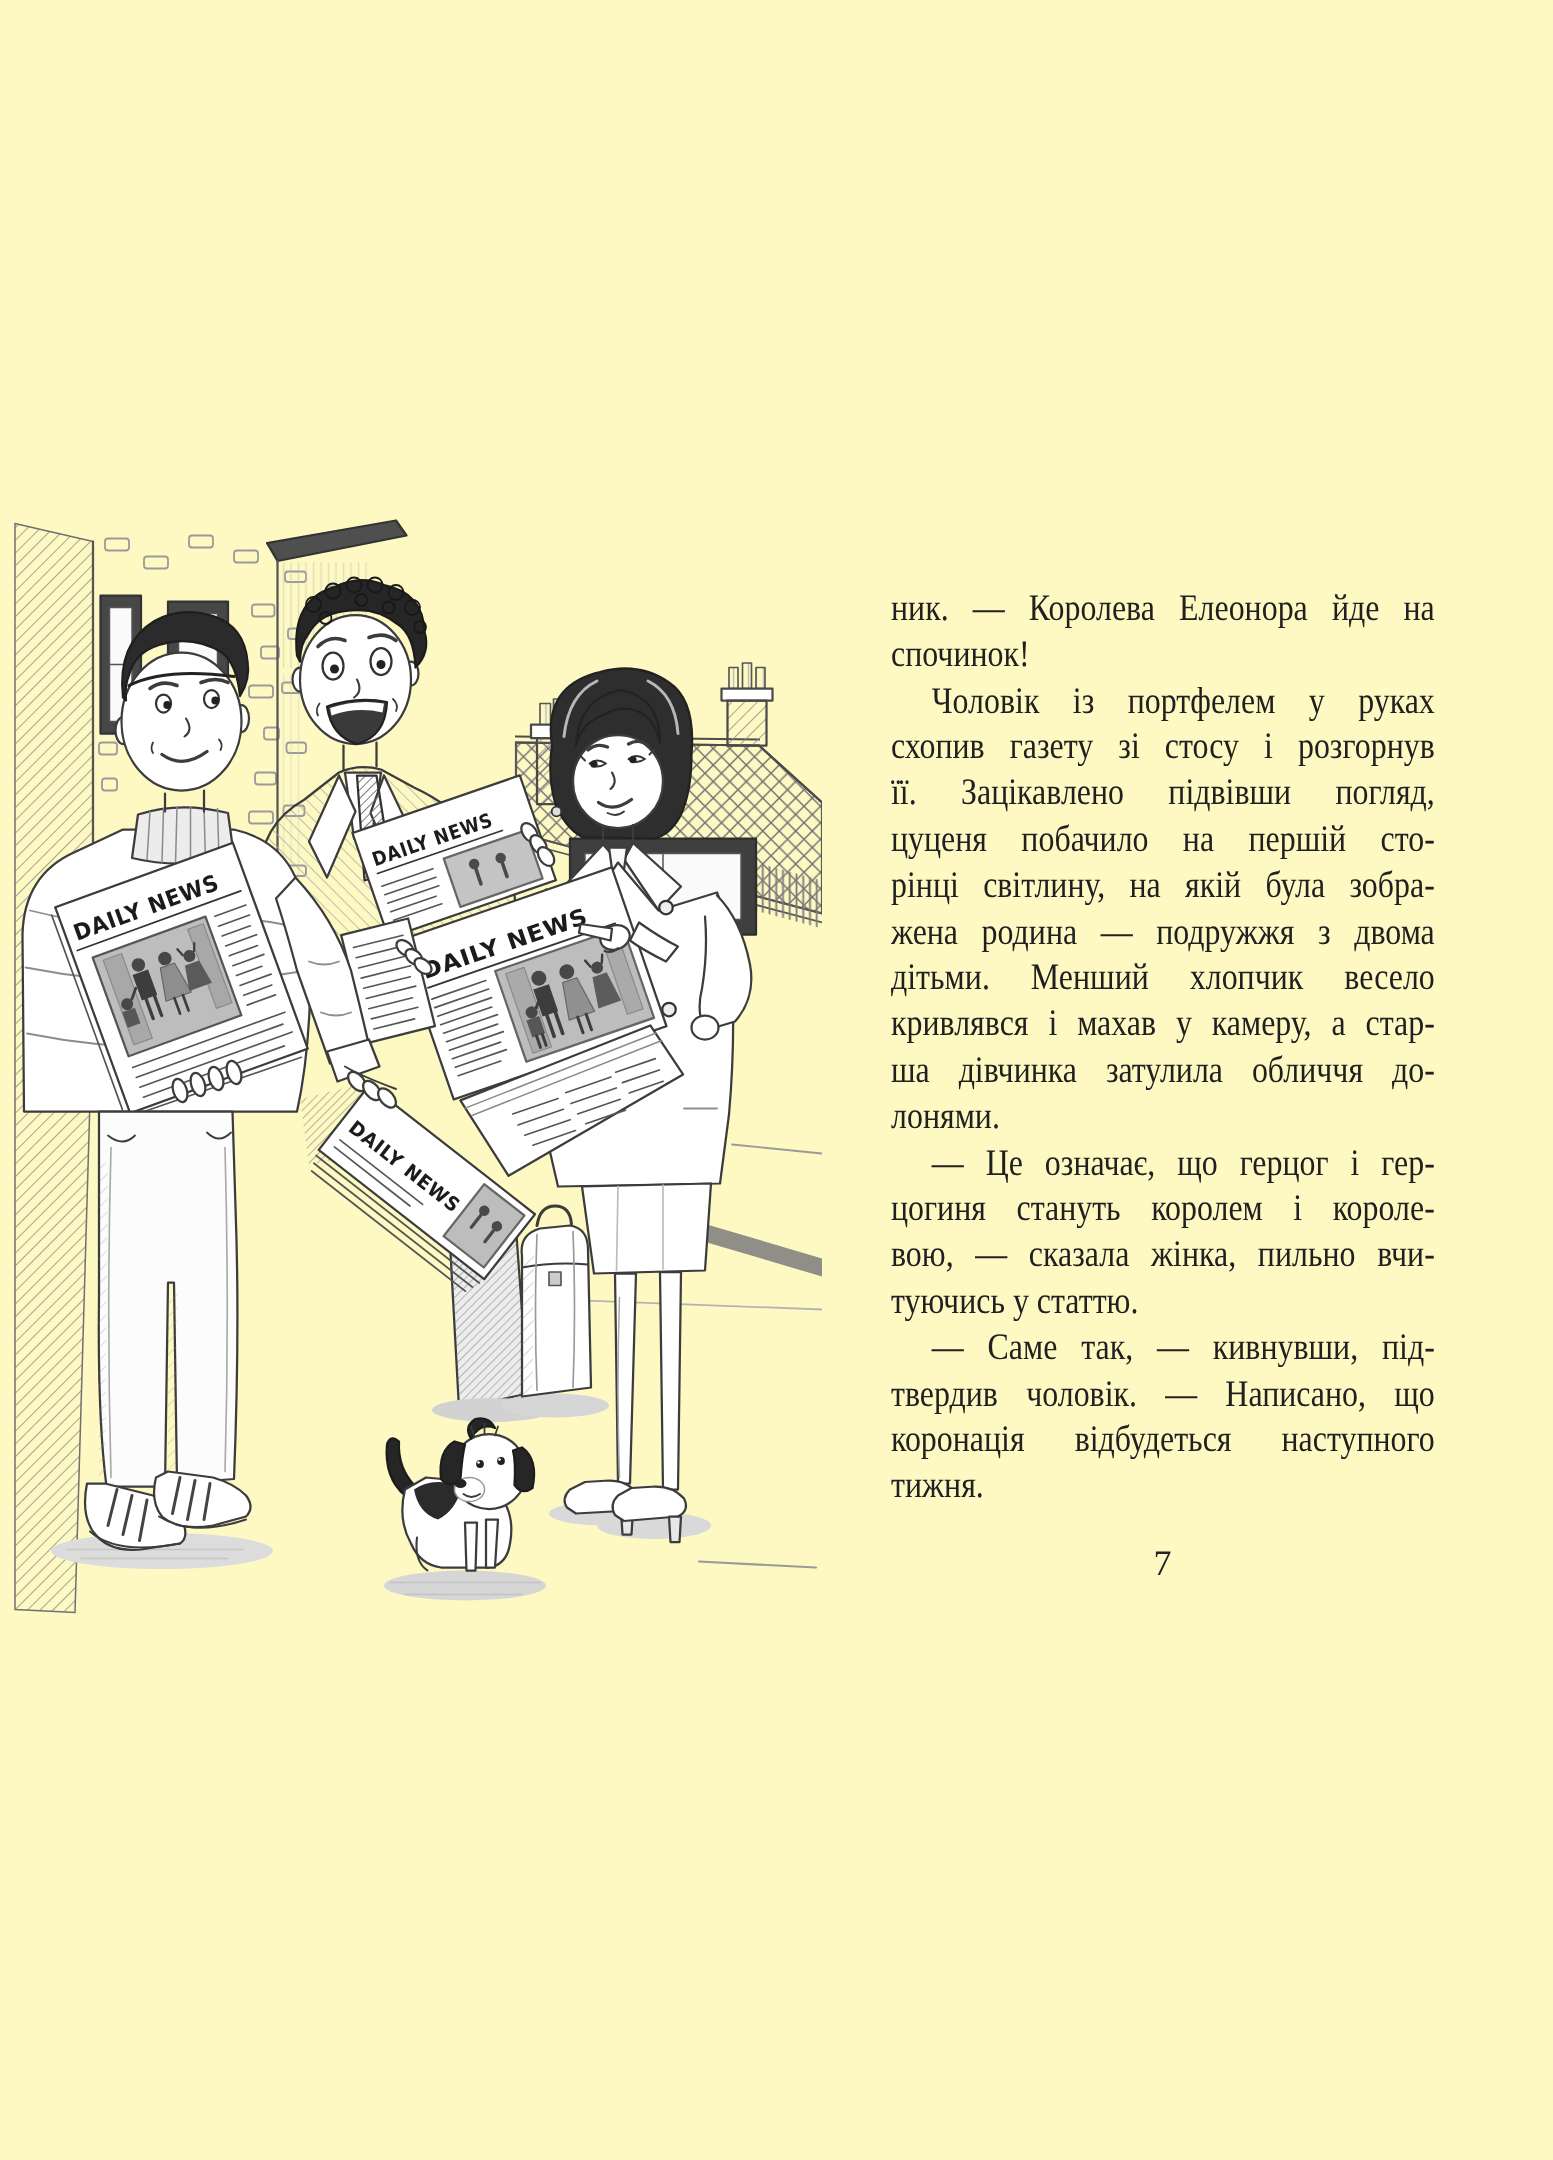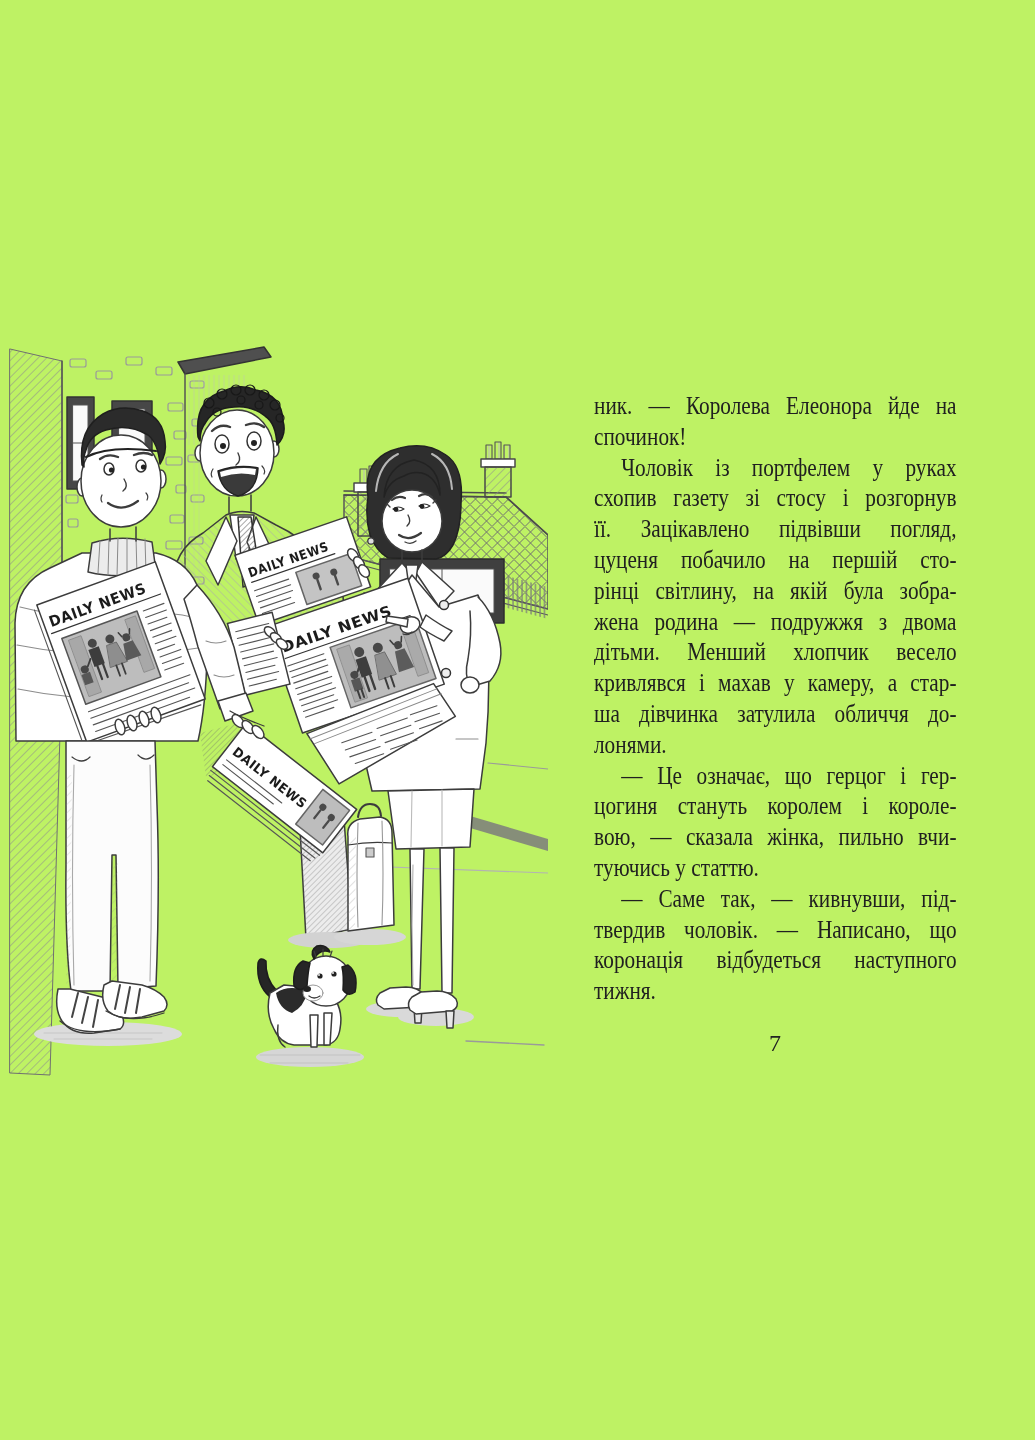--- a/index.html
+++ b/index.html
@@ -1,17 +1,17 @@
 <!DOCTYPE html>
 <html><head>
 <meta charset="utf-8">
 <style>
   html,body{margin:0;padding:0}
   body{width:1035px;height:1440px;position:relative;background:#fff;overflow:hidden}
-  .page{position:absolute;inset:0;background:#bef264}
+  .page{position:absolute;inset:0;background:#fef9c3}
   .illus{position:absolute;left:8px;top:345px;width:540px;height:735px}
   .text-col{
     position:absolute;left:594px;top:391px;width:426px;
     transform:scaleX(.851);transform-origin:0 0;
     font-family:"Liberation Serif",serif;font-size:25px;line-height:30.8px;color:#202020;
   }
   .tl{height:30.8px;overflow:hidden;text-align:justify;text-align-last:justify;white-space:normal}
   .tl.end{text-align:left;text-align-last:auto}
   .tl.ind{text-indent:32px}
   .pageno{

